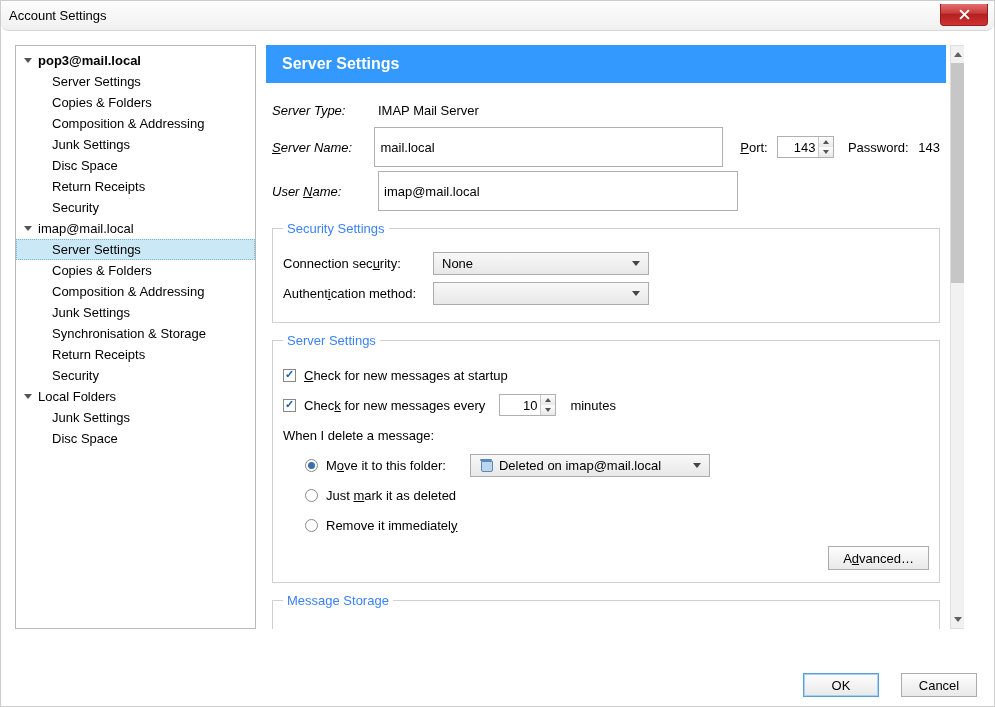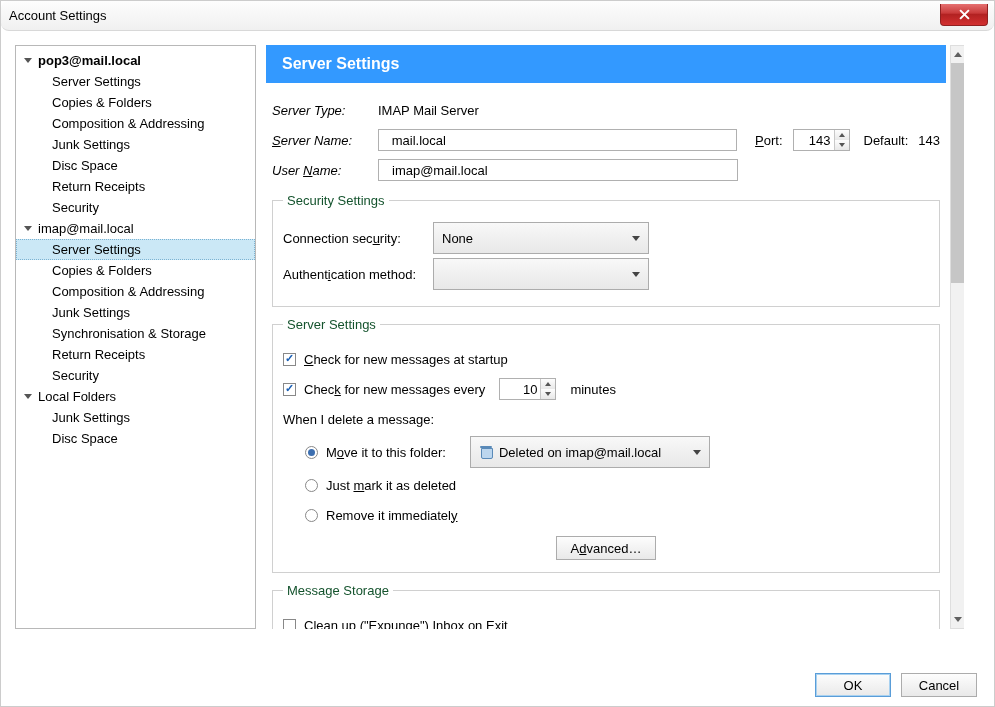--- a/index.html
+++ b/index.html
@@ -109,57 +109,57 @@
   .arrow-up { width:0;height:0;border-left:4px solid transparent;border-right:4px solid transparent;border-bottom:5px solid #606060;}
   .arrow-down{ width:0;height:0;border-left:4px solid transparent;border-right:4px solid transparent;border-top:5px solid #606060;}
   .scroll-content { position:absolute; left:0; right:18px; top:0; }
 
   .header-bar { background:#3399ff; color:#fff; font-weight:bold; font-size:16px; padding:10px 16px; }
   .form-area { padding: 10px 6px 4px 6px; }
   .row { display:flex; align-items:center; margin:4px 0; min-height:26px; }
   .label-col { width:106px;font-style:italic; }
   .label-col2 { width:150px; }
   .text-input {
-    border: 1px solid #b0b0b0; height:22px; padding:0 13px; font-family:inherit; font-size:13px; background:#fff;
+    border: 1px solid #b0b0b0; height:40px; padding:0 5px; font-family:inherit; font-size:13px; background:#fff;
   }
   .spinner {
     display:flex; align-items:center; border:1px solid #b0b0b0; height:22px; background:#fff;
   }
   .spinner input { border:none; width:40px; text-align:right; height:20px; padding:0 3px; font-family:inherit; font-size:13px; outline:none; }
   .spinner .spin-btns { display:flex; flex-direction:column; width:15px; border-left:1px solid #c8c8c8;}
   .spin-btns div { height:10px; display:flex;align-items:center;justify-content:center; background:linear-gradient(to bottom,#fdfdfd,#e8e8e8); }
   .spin-btns .su { width:0;height:0;border-left:3px solid transparent;border-right:3px solid transparent;border-bottom:4px solid #555;}
   .spin-btns .sd { width:0;height:0;border-left:3px solid transparent;border-right:3px solid transparent;border-top:4px solid #555;}
 
   fieldset {
     border:1px solid #d0d0d0; margin:10px 0; padding:10px 10px 12px 10px;
   }
-  legend { padding:0 4px; color:#14532d; }
+  legend { padding:0 4px; color:#3b82f6; }
   .select-box {
-    border:1px solid #acacac; height:32px; background:linear-gradient(to bottom,#f8f8f8,#e8e8e8);
+    border:1px solid #acacac; height:23px; background:linear-gradient(to bottom,#f8f8f8,#e8e8e8);
     display:flex; align-items:center; padding:0 22px 0 8px; position:relative; min-width:216px;
   }
   .select-box .sel-caret {
     position:absolute; right:8px;
     width:0;height:0;border-left:4px solid transparent;border-right:4px solid transparent;border-top:5px solid #444;
   }
   .chk { width:13px; height:13px; border:1px solid #888; background:#fff; display:inline-flex;align-items:center;justify-content:center;margin-right:8px; vertical-align:middle;}
   .chk.checked::after { content:"✓"; font-size:11px; color:#1a5fb4; line-height:1; font-weight:bold; transform:translateY(-1px);}
   .radio { width:13px; height:13px; border:1px solid #888; border-radius:50%; display:inline-flex;align-items:center;justify-content:center;margin-right:8px;}
   .radio.checked::after { content:""; width:7px;height:7px;border-radius:50%;background:#3d6fb0;}
   .indent { margin-left: 22px; align-items: center; }
   .btn {
     border:1px solid #acacac; background:linear-gradient(to bottom,#fdfdfd,#e9e9e9);
     height:24px; padding:0 14px; display:inline-flex;align-items:center;justify-content:center;
     font-family:inherit; font-size:13px;
   }
   .btn.primary { border-color:#5a9dd8; box-shadow:0 0 0 1px #a8d1f0 inset; }
-  .adv-row { display:flex; justify-content:center; margin-top:8px;}
+  .adv-row { display:flex; justify-content:flex-end; margin-top:8px;}
   .footer {
-    position:absolute; bottom:10px; right:18px; display:flex; gap:10px;text-align:center;
+    position:absolute; bottom:10px; right:18px; display:flex; gap:22px;text-align:center;
   }
   .footer .btn { min-width:76px; }
   .underline-key { text-decoration: underline; }
   .trash-ico { width:14px;height:14px; margin-right:6px; position:relative; }
   .trash-ico::before{content:"";position:absolute;left:2px;top:3px;width:10px;height:9px;border:1px solid #5a8ab8;border-radius:0 0 2px 2px;background:#bcd6ee;}
   .trash-ico::after{content:"";position:absolute;left:1px;top:1px;width:12px;height:2px;background:#5a8ab8;border-radius:1px;}
 </style>
 </head>
 <body>
 
@@ -261,21 +261,21 @@
             <div class="spin-btns">
                 <div>
                   <span class="su"></span>
                 </div>
                 <div>
                   <span class="sd"></span>
                 </div>
               </div>
           </div>
           <div style="width:14px"></div>
-          <div>Default:</div>
+          <div>Password:</div>
           <div style="width:10px"></div>
           <div>143</div>
         </div>
         <div class="row">
           <div class="label-col">User <span class="underline-key">N</span>ame:</div>
           <input class="text-input" style="width: 360px;" value="imap@mail.local">
         </div>
 
         <fieldset>
           <legend>Security Settings</legend>

